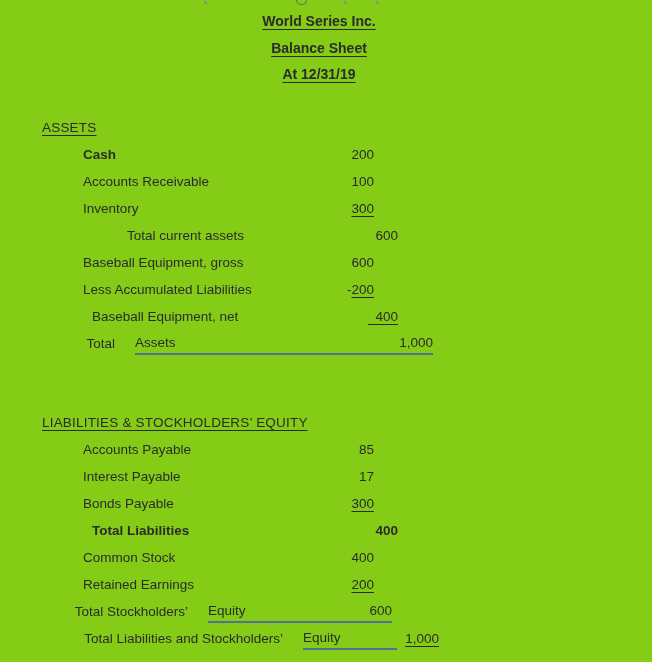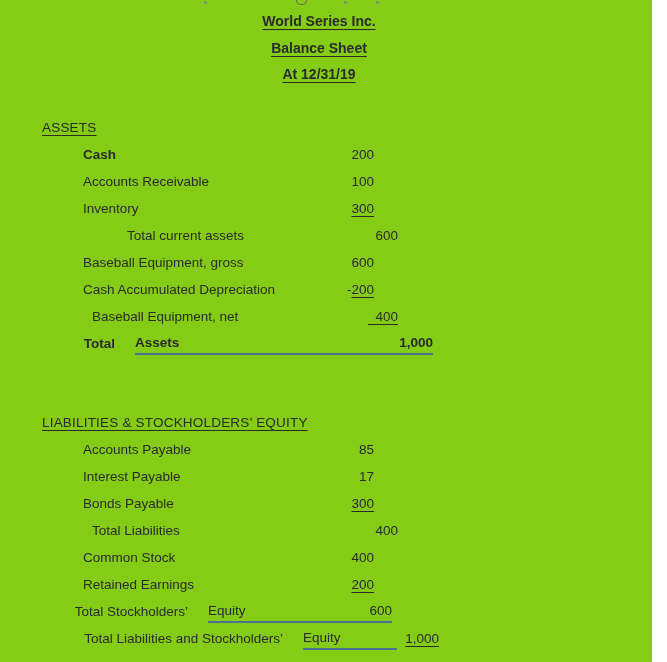--- a/index.html
+++ b/index.html
@@ -61,28 +61,28 @@
     </div>
     <div class="row" style="top: 226px;">
       <span class="label" style="left: 92px; margin-left: 35px;">Total current assets</span>
       <span class="val" style="width: 392px;"><span>600</span></span>
     </div>
     <div class="row" style="top: 253px;">
       <span class="label" style="left: 83px;">Baseball Equipment, gross</span>
       <span class="val" style="width: 368px;"><span>600</span></span>
     </div>
     <div class="row" style="top: 280px;">
-      <span class="label" style="left: 83px;">Cash Accumulated Depreciation</span>
+      <span class="label" style="left: 83px;">Less Accumulated Liabilities</span>
       <span class="val" style="width: 368px;"><span>-</span><span class="u">200</span></span>
     </div>
     <div class="row" style="top: 307px;">
       <span class="label" style="left: 92px;">Baseball Equipment, net</span>
       <span class="val" style="width: 392px;"><span class="u padu">400</span></span>
     </div>
-    <div class="row" style="top: 334px; font-weight: bold;">
+    <div class="row" style="top: 334px;">
       <span class="pre-label" style="right: 537px;">Total</span>
       <span class="leader-box" style="left: 135px; width: 298px;">
         <span>Assets</span>
         <span>1,000</span>
       </span>
     </div>
     <div class="row" style="top: 413px;">
       <span class="label heading-label u" style="left: 42px;">LIABILITIES &amp; STOCKHOLDERS’ EQUITY</span>
     </div>
     <div class="row" style="top: 440px;">
@@ -90,21 +90,21 @@
       <span class="val" style="width: 368px;"><span>85</span></span>
     </div>
     <div class="row" style="top: 467px;">
       <span class="label" style="left: 83px;">Interest Payable</span>
       <span class="val" style="width: 368px;"><span>17</span></span>
     </div>
     <div class="row" style="top: 494px;">
       <span class="label" style="left: 83px;">Bonds Payable</span>
       <span class="val" style="width: 368px;"><span class="u">300</span></span>
     </div>
-    <div class="row" style="top: 521px;">
+    <div class="row" style="top: 521px; font-weight: bold;">
       <span class="label" style="left: 92px;">Total Liabilities</span>
       <span class="val" style="width: 392px;"><span>400</span></span>
     </div>
     <div class="row" style="top: 548px;">
       <span class="label" style="left: 83px;">Common Stock</span>
       <span class="val" style="width: 368px;"><span>400</span></span>
     </div>
     <div class="row" style="top: 575px;">
       <span class="label" style="left: 83px;">Retained Earnings</span>
       <span class="val" style="width: 368px;"><span class="u">200</span></span>

